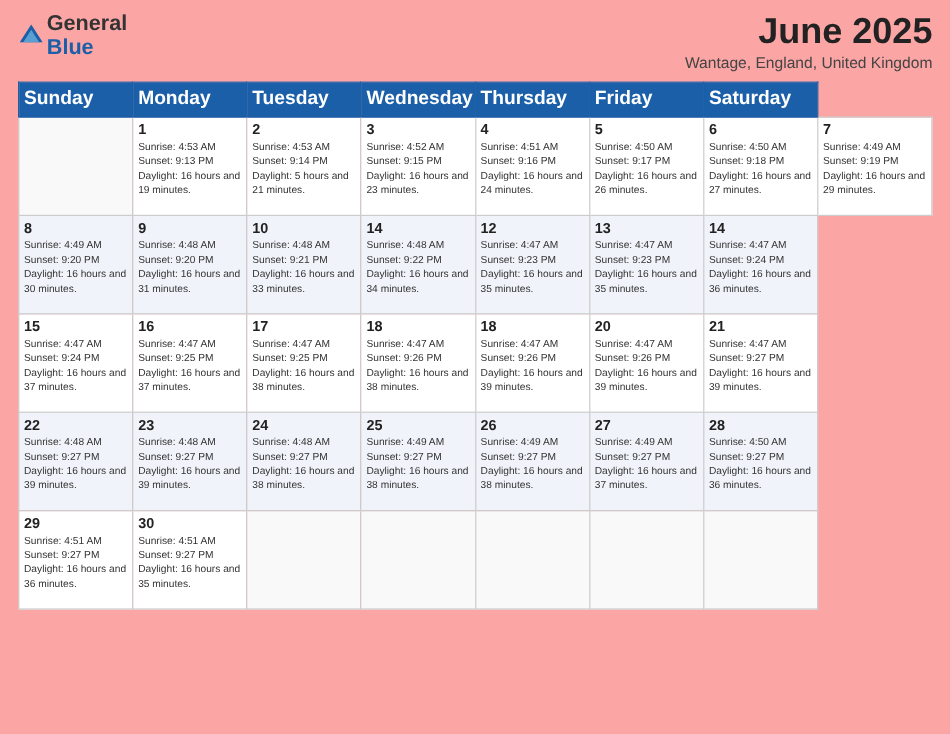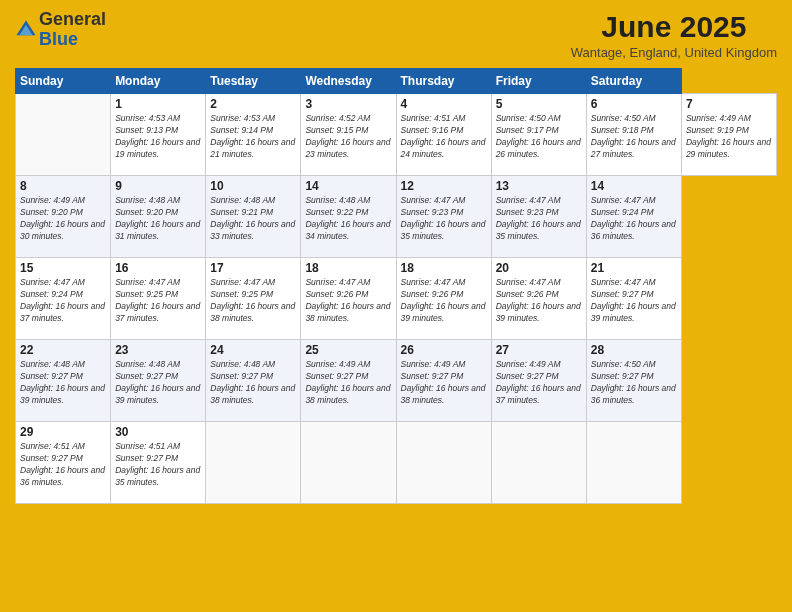--- a/index.html
+++ b/index.html
@@ -7,21 +7,21 @@
       font-family: Arial, sans-serif;
       background: #fff;
       width: 792px;
       height: 612px;
       overflow: hidden;
     }
     .page {
       width: 792px;
       height: 612px;
       padding: 10px 15px;
-      background: #eab308;
+      background: #fca5a5;
     }
     .header {
       display: flex;
       align-items: flex-start;
       justify-content: space-between;
       margin-bottom: 8px;
     }
     .logo {
       display: flex;
       align-items: center;
@@ -32,42 +32,42 @@
       line-height: 1.1;
     }
     .logo-general { color: #333; }
     .logo-blue { color: #1a5fa8; }
     .logo-icon {
       width: 22px;
       height: 22px;
       margin-right: 2px;
     }
     .title-block {
-      text-align: center;
+      text-align: right;
     }
     .month-title {
       font-size: 30px;
       font-weight: bold;
       color: #222;
       line-height: 1.1;
     }
     .subtitle {
       font-size: 13px;
       color: #444;
       margin-top: 2px;
     }
     .calendar {
       width: 100%;
       border-collapse: collapse;
       table-layout: fixed;
     }
     .calendar th {
       background: #1a5fa8;
       color: #fff;
-      font-size: 12px;
+      font-size: 16px;
       font-weight: bold;
       padding: 5px 4px;
       text-align: left;
       border: 1px solid #1a5fa8;
     }
     .calendar td {
       vertical-align: top;
       border: 1px solid #ccc;
       padding: 3px 4px;
       font-size: 9px;
@@ -82,21 +82,20 @@
       font-size: 12px;
       font-weight: bold;
       color: #222;
       display: block;
       margin-bottom: 2px;
     }
     .day-info {
       line-height: 1.4;
       font-size: 8.5px;
       color: #333;
-      font-style: italic;
     }
     .empty-cell {
       background: #f9f9f9 !important;
     }
   </style>
 </head>
 <body>
 
 <div class="page">
   <div class="header">
@@ -137,21 +136,21 @@
           <span>Sunrise: 4:53 AM</span><br>
           <span>Sunset: 9:13 PM</span><br>
           <span>Daylight: 16 hours and 19 minutes.</span>
         </div>
       </td>
           <td>
         <span class="day-num">2</span>
         <div class="day-info">
           <span>Sunrise: 4:53 AM</span><br>
           <span>Sunset: 9:14 PM</span><br>
-          <span>Daylight: 16 hours and 21 minutes.</span>
+          <span>Daylight: 5 hours and 21 minutes.</span>
         </div>
       </td>
           <td>
         <span class="day-num">3</span>
         <div class="day-info">
           <span>Sunrise: 4:52 AM</span><br>
           <span>Sunset: 9:15 PM</span><br>
           <span>Daylight: 16 hours and 23 minutes.</span>
         </div>
       </td>

